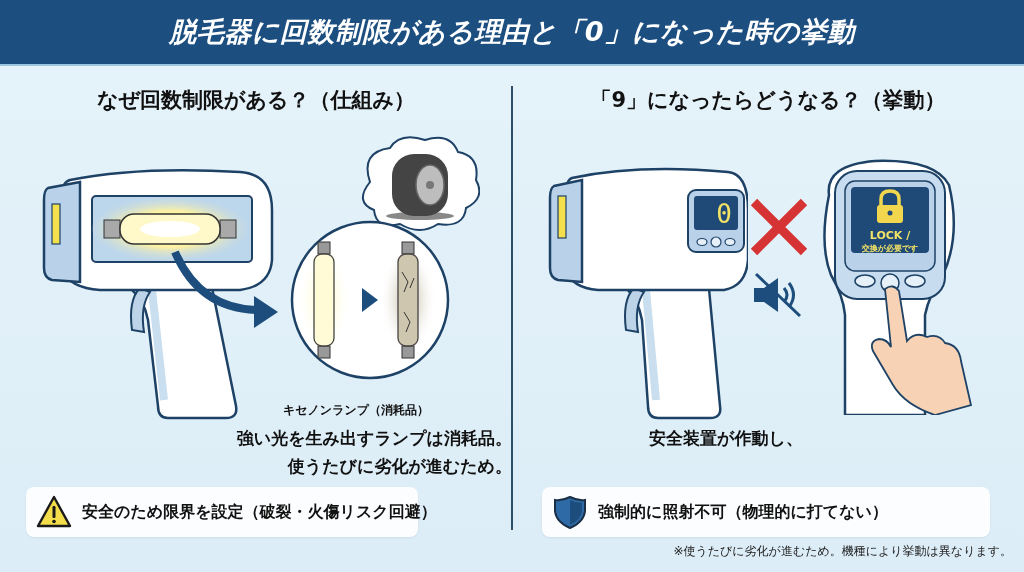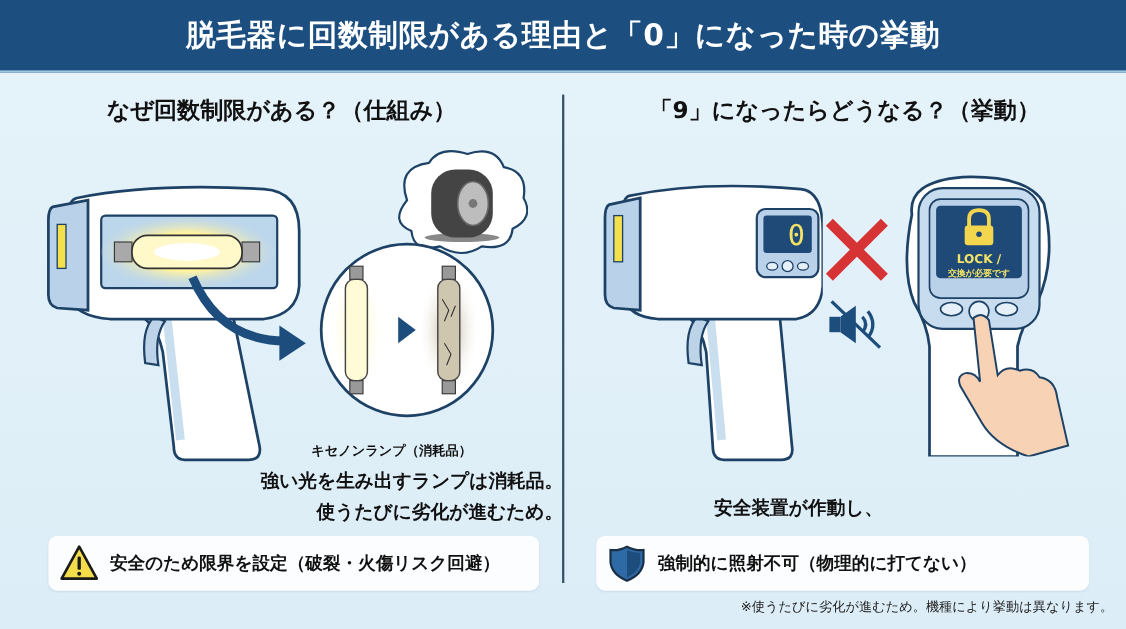--- a/index.html
+++ b/index.html
@@ -8,20 +8,21 @@
     font-family: "DejaVu Sans", "Liberation Sans", sans-serif;
     background: linear-gradient(180deg, #e6f3fa 0%, #dcedf7 100%);
     position: relative;
     color: #1a1a1a;
   }
   .header {
     position: absolute; left: 0; top: 0; width: 1024px; height: 66px;
     background: #1c4f80;
     display: flex; align-items: center; justify-content: center;
     border-bottom: 2px solid #9fc6e0;
+    font-style: italic;
   }
   .header h1 {
     color: #ffffff; font-size: 27px; font-weight: bold; letter-spacing: 0.5px;
   }
   .divider {
     position: absolute; left: 511px; top: 86px; width: 2px; height: 444px;
     background: #2e4d66;
   }
   .panel-title {
     position: absolute; top: 86px; font-size: 21px; font-weight: bold; color: #111;
@@ -127,21 +128,21 @@
   <rect x="118" y="122" width="20" height="92" rx="8" fill="#cfc6b0" stroke="#444" stroke-width="1.3"></rect>
   <path d="M122 140 L128 150 L124 160 M134 146 L130 156 M124 180 L130 190 L126 200" stroke="#333" stroke-width="1" fill="none"></path>
 </svg>
 <div class="caption-small" style="left:283px; top:386px;">キセノンランプ（消耗品）</div>
 
 <div class="desc" style="left:0; top:424px; width:512px;text-align:right;">
   <div>強い光を生み出すランプは消耗品。</div>
   <div>使うたびに劣化が進むため。</div>
 </div>
 
-<div class="note-box" style="left:44px; top:487px; width:446px;">
+<div class="note-box" style="left:26px; top:487px; width:392px;">
   <svg class="ico" viewBox="0 0 36 34">
     <path d="M18 2 L34 31 L2 31 Z" fill="#f3dd4a" stroke="#1a1a1a" stroke-width="2.4" stroke-linejoin="round"></path>
     <rect x="16.5" y="11" width="3" height="12" rx="1.2" fill="#1a1a1a"></rect>
     <circle cx="18" cy="26.5" r="1.8" fill="#1a1a1a"></circle>
   </svg>
   <span class="txt">安全のため限界を設定（破裂・火傷リスク回避）</span>
 </div>
 
 <div class="panel-title right">「9」になったらどうなる？（挙動）</div>
 
@@ -186,21 +187,21 @@
   </g>
   <text x="75" y="84" font-family="DejaVu Sans, sans-serif" font-size="11" font-weight="bold" fill="#f2e266" text-anchor="middle">LOCK /</text>
   <text x="75" y="96" font-family="DejaVu Sans, sans-serif" font-size="8" font-weight="bold" fill="#f2e266" text-anchor="middle">交換が必要です</text>
   <ellipse cx="50" cy="126" rx="10" ry="6" fill="#e6f0f8" stroke="#1e4266" stroke-width="1.5"></ellipse>
   <circle cx="75" cy="128" r="9" fill="#e6f0f8" stroke="#1e4266" stroke-width="1.5"></circle>
   <ellipse cx="100" cy="126" rx="10" ry="6" fill="#e6f0f8" stroke="#1e4266" stroke-width="1.5"></ellipse>
 
   <path d="M70 134 Q78 128 84 136 L92 186 Q100 176 112 182 Q124 178 130 188 Q144 190 146 206 L156 250 L120 260 Q90 250 78 230 L58 196 Q54 186 64 184 Q72 184 76 192 Z" fill="#f8d2b4" stroke="#1e4266" stroke-width="1.8"></path>
 </svg>
 
-<div class="desc" style="left:512px; top:448px; width:428px;">
+<div class="desc" style="left:512px; top:424px; width:428px;">
   <div>安全装置が作動し、</div>
 </div>
 
 <div class="note-box" style="left:542px; top:487px; width:448px;text-align:right;">
   <svg class="ico" viewBox="0 0 36 34">
     <path d="M18 2 Q26 6 33 5 L33 16 Q32 27 18 33 Q4 27 3 16 L3 5 Q10 6 18 2 Z" fill="#2e6aa6" stroke="#1a2f46" stroke-width="2"></path>
     <path d="M18 5 Q24 8 30 7.5 L30 16 Q29 25 18 30 Z" fill="#1d4d7c"></path>
   </svg>
   <span class="txt">強制的に照射不可（物理的に打てない）</span>
 </div>

